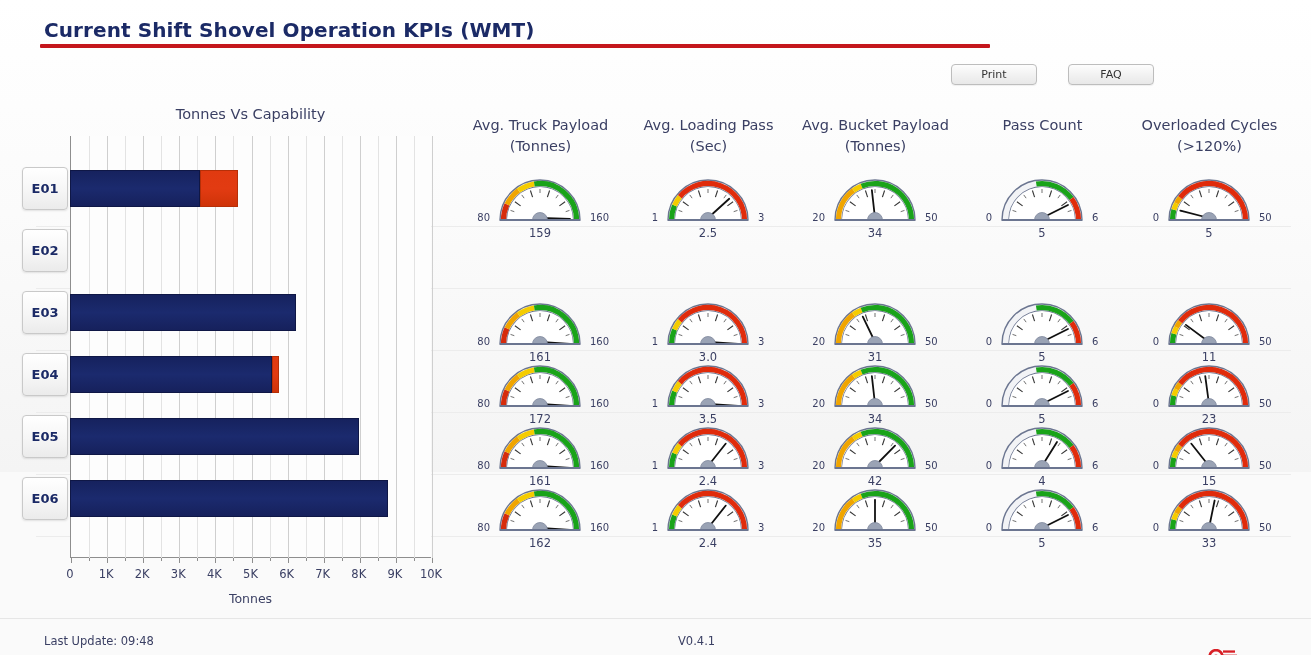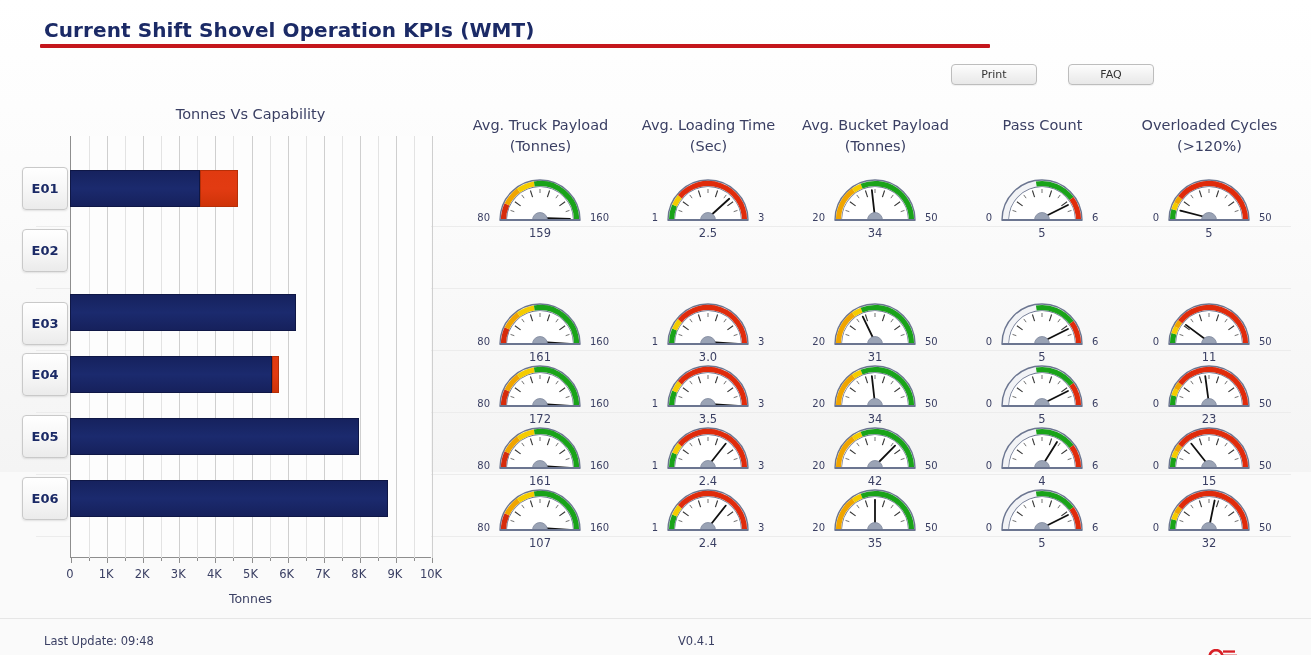--- a/index.html
+++ b/index.html
@@ -129,21 +129,21 @@
 
   <button class="btn" id="btn-print">Print</button>
   <button class="btn" id="btn-faq">FAQ</button>
 
   <div class="chart-title">Tonnes Vs Capability</div>
   <div class="xaxis-title">Tonnes</div>
 
   <div id="colheads">
       <div class="colhead" style="left: 460px; width: 161px;">Avg. Truck Payload
 (Tonnes)</div>
-      <div class="colhead" style="left: 628px; width: 161px;">Avg. Loading Time
+      <div class="colhead" style="left: 628px; width: 161px;">Avg. Loading Pass
 (Sec)</div>
       <div class="colhead" style="left: 795px; width: 161px;">Avg. Bucket Payload
 (Tonnes)</div>
       <div class="colhead" style="left: 962px; width: 161px;">Pass Count</div>
       <div class="colhead" style="left: 1129px; width: 161px;">Overloaded Cycles
 (&gt;120%)</div>
     </div>
   <div id="rowlines">
       <div class="rowline" style="top: 226px;"></div>
       <div class="rowline" style="top: 288px;"></div>
@@ -207,21 +207,21 @@
       <div class="xlabel" style="left: 266.6px;">6K</div>
       <div class="xlabel" style="left: 302.7px;">7K</div>
       <div class="xlabel" style="left: 338.8px;">8K</div>
       <div class="xlabel" style="left: 374.9px;">9K</div>
       <div class="xlabel" style="left: 411px;">10K</div>
     </div>
 
   <div id="mlabels">
       <div class="mlabel" style="top: 167px;">E01</div>
       <div class="mlabel" style="top: 229px;">E02</div>
-      <div class="mlabel" style="top: 302px;">E03</div>
+      <div class="mlabel" style="top: 291px;">E03</div>
       <div class="mlabel" style="top: 353px;">E04</div>
       <div class="mlabel" style="top: 415px;">E05</div>
       <div class="mlabel" style="top: 477px;">E06</div>
     </div>
   <div id="bars">
       <div class="bar" style="left: 70px; top: 170px; width: 361px;">
         <div class="seg actual" style="width: 129.96px;"></div>
         <div class="seg over" style="left: 129.96px; width: 37.905px;"></div>
       </div>
       <div class="bar" style="left: 70px; top: 232px; width: 361px;"></div>
@@ -782,21 +782,21 @@
           <line x1="63.87020181189677" y1="26.156541151876418" x2="66.22134282106666" y2="22.920473174376628" stroke="#333" stroke-width="0.7"></line>
           <line x1="67.41640786499875" y1="33.89315394498065" x2="73.07952682562338" y2="29.778657178933337" stroke="#333" stroke-width="1.1"></line>
           <line x1="73.67852593996915" y1="39.656541151876425" x2="77.48275200514976" y2="38.42047317437663" stroke="#333" stroke-width="0.7"></line>
           <line x1="72" y1="48" x2="79" y2="48" stroke="#333" stroke-width="1.1"></line>
           <line x1="48" y1="46" x2="78" y2="48" stroke="#111" stroke-width="1.8" stroke-linecap="round"></line>
           <path d="M 40.5 48 A 7.5 7.5 0 0 1 55.5 48 Z" fill="#9aa3b5" stroke="#7d879c" stroke-width="0.8"></path>
           <line x1="8" y1="48" x2="88" y2="48" stroke="#6b7590" stroke-width="2"></line>
         </svg>
         <div class="g-min">80</div>
         <div class="g-max">160</div>
-        <div class="g-val">107</div>
+        <div class="g-val">162</div>
       </div>
       <div class="gauge" style="left: 660px; top: 482px;">
         <svg width="96" height="52" viewBox="0 0 96 52">
           <path d="M 8 48 A 40 40 0 0 1 88 48 L 81 48 A 33 33 0 0 0 15 48 Z" fill="#f2f3f6" stroke="#6b7590" stroke-width="1.4"></path>
           <path d="M 15 48 A 33 33 0 0 1 81 48 Z" fill="#ffffff"></path>
           <path d="M 11.5 47.99999999999999 A 36.5 36.5 0 0 1 14.50195616253469 33.50410199183051" fill="none" stroke="#19a319" stroke-width="5.2"></path>
           <path d="M 14.50195616253469 33.50410199183051 A 36.5 36.5 0 0 1 19.876266638683695 24.73402437417282" fill="none" stroke="#f5cc00" stroke-width="5.2"></path>
           <path d="M 19.876266638683695 24.73402437417282 A 36.5 36.5 0 0 1 84.5 48" fill="none" stroke="#e02b0b" stroke-width="5.2"></path>
           <line x1="24" y1="48" x2="17" y2="47.99999999999999" stroke="#333" stroke-width="1.1"></line>
           <line x1="22.321474060030855" y1="39.65654115187642" x2="18.51724799485024" y2="38.420473174376625" stroke="#333" stroke-width="0.7"></line>
@@ -886,21 +886,21 @@
           <line x1="63.87020181189677" y1="26.156541151876418" x2="66.22134282106666" y2="22.920473174376628" stroke="#333" stroke-width="0.7"></line>
           <line x1="67.41640786499875" y1="33.89315394498065" x2="73.07952682562338" y2="29.778657178933337" stroke="#333" stroke-width="1.1"></line>
           <line x1="73.67852593996915" y1="39.656541151876425" x2="77.48275200514976" y2="38.42047317437663" stroke="#333" stroke-width="0.7"></line>
           <line x1="72" y1="48" x2="79" y2="48" stroke="#333" stroke-width="1.1"></line>
           <line x1="48" y1="46" x2="53.62143943757175" y2="18.531382478139342" stroke="#111" stroke-width="1.8" stroke-linecap="round"></line>
           <path d="M 40.5 48 A 7.5 7.5 0 0 1 55.5 48 Z" fill="#9aa3b5" stroke="#7d879c" stroke-width="0.8"></path>
           <line x1="8" y1="48" x2="88" y2="48" stroke="#6b7590" stroke-width="2"></line>
         </svg>
         <div class="g-min">0</div>
         <div class="g-max">50</div>
-        <div class="g-val">32</div>
+        <div class="g-val">33</div>
       </div>
     </div>
 
   <div class="footer-line"></div>
   <div class="foot" id="foot-update">Last Update: 09:48</div>
   <div class="foot" id="foot-version">V0.4.1</div>
   <div id="logo">
     <svg class="mark" viewBox="0 0 36 15">
       <circle cx="9" cy="7.5" r="6.4" fill="none" stroke="#d81f26" stroke-width="2.6"></circle>
       <circle cx="9" cy="7.5" r="2.1" fill="#d81f26"></circle>

